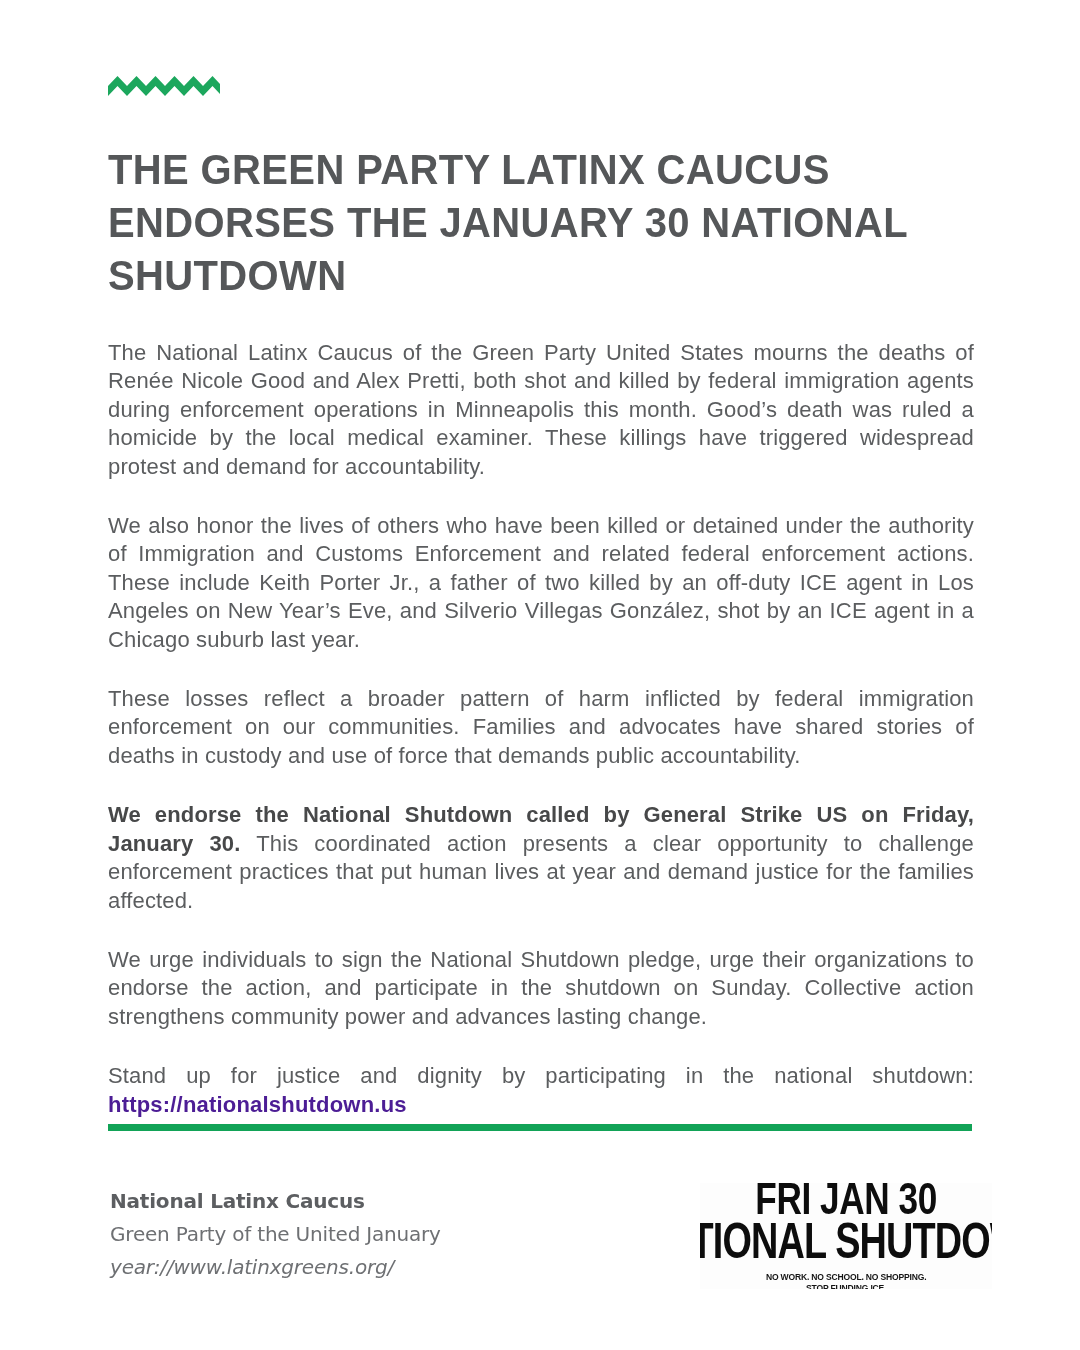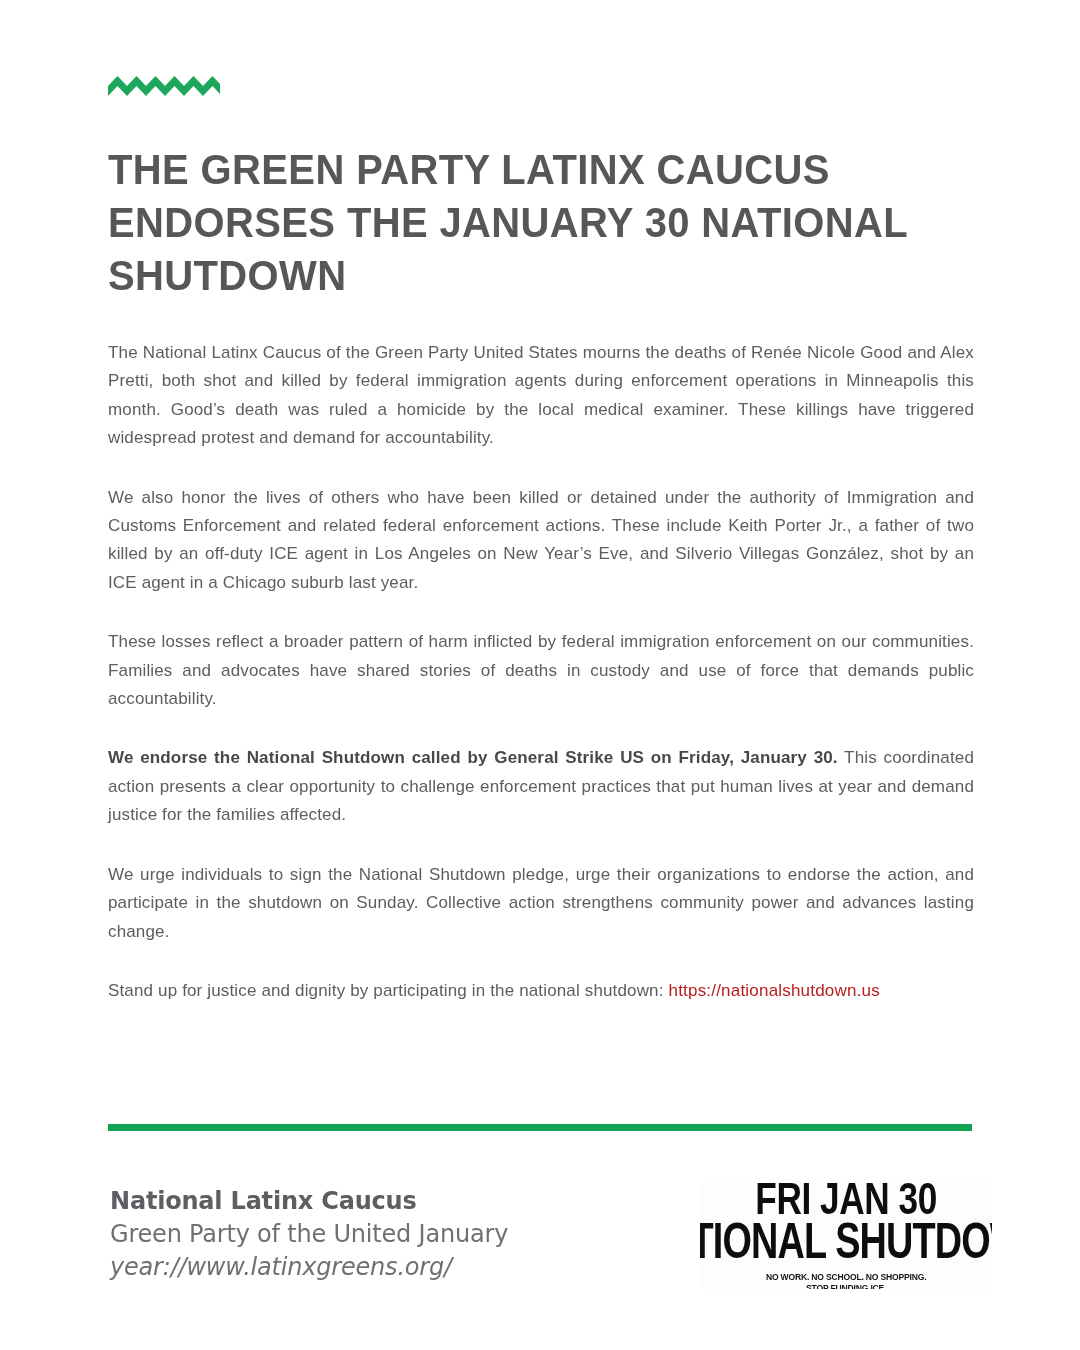--- a/index.html
+++ b/index.html
@@ -64,35 +64,35 @@
   
   .body-col {
     position: absolute;
     left: 108px;
     top: 339px;
     width: 866px;
   }
   p.para {
     margin: 0 0 31px 0;
     font-family: "Liberation Sans Narrow", "Liberation Sans", sans-serif;
-    font-size: 17px;
+    font-size: 22px;
     line-height: 28.4px;
     color: #5b5d5f;
     text-align: justify;
     text-justify: inter-word;
     letter-spacing: 0.15px;
   }
   p.para:last-child { margin-bottom: 0; }
   .lead-bold {
     font-weight: bold;
     color: #474849;
   }
   .url-green {
-    font-weight: normal;
-    color: #b91c1c;
+    font-weight: bold;
+    color: #4c1d95;
     letter-spacing: 0.2px;
     margin-top: 48px;
   }
 
   
   .divider {
     position: absolute;
     left: 108px;
     top: 1124px;
     width: 864px;
@@ -102,21 +102,21 @@
 
   
   .footer {
     position: absolute;
     left: 110px;
     top: 1185px;
     width: 560px;
   }
   .footer-line {
     font-family: "DejaVu Sans", sans-serif;
-    font-size: 24px;
+    font-size: 20px;
     line-height: 33px;
     color: #6e7073;
     letter-spacing: -0.2px;
   }
   .footer-line.strong {
     font-weight: bold;
     color: #5c5e61;
   }
   .footer-line.italic {
     font-style: italic;

